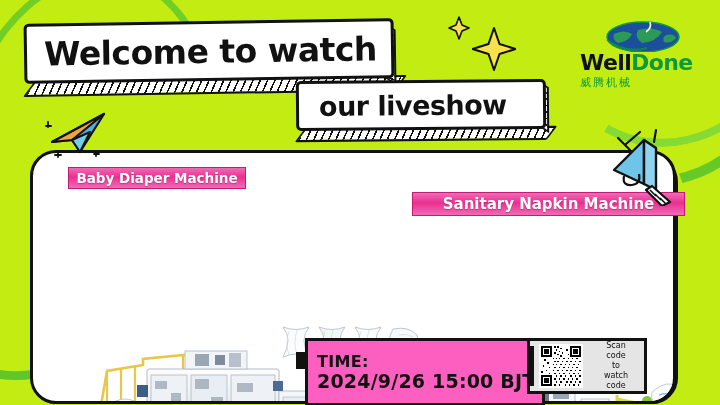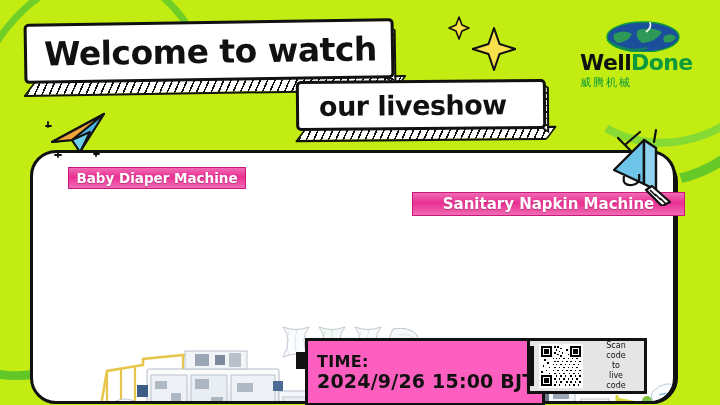--- a/index.html
+++ b/index.html
@@ -380,21 +380,21 @@
         <rect x="6" y="15" width="1" height="1"></rect>
           <rect x="4" y="17" width="1" height="1"></rect>
           <rect x="1" y="18" width="1" height="1"></rect>
         <rect x="6" y="19" width="1" height="1"></rect>
       </g>
     </svg>
     <div id="qrtxt">
       <div>Scan</div>
       <div>code</div>
       <div>to</div>
-      <div>live</div>
+      <div>watch</div>
       <div>code</div>
     </div>
   </div>
 
   <div id="logo">
     <div class="lg-wrap">
       <svg width="126" height="34" viewBox="0 0 126 34" style="display:block;margin:0 auto;">
         <ellipse cx="63" cy="19" rx="36" ry="15" fill="#1b4f9c"></ellipse>
         <ellipse cx="63" cy="19" rx="36" ry="15" fill="none" stroke="#0d9a3c" stroke-width="1.5"></ellipse>
         <g fill="#2f9e54" opacity=".95">

